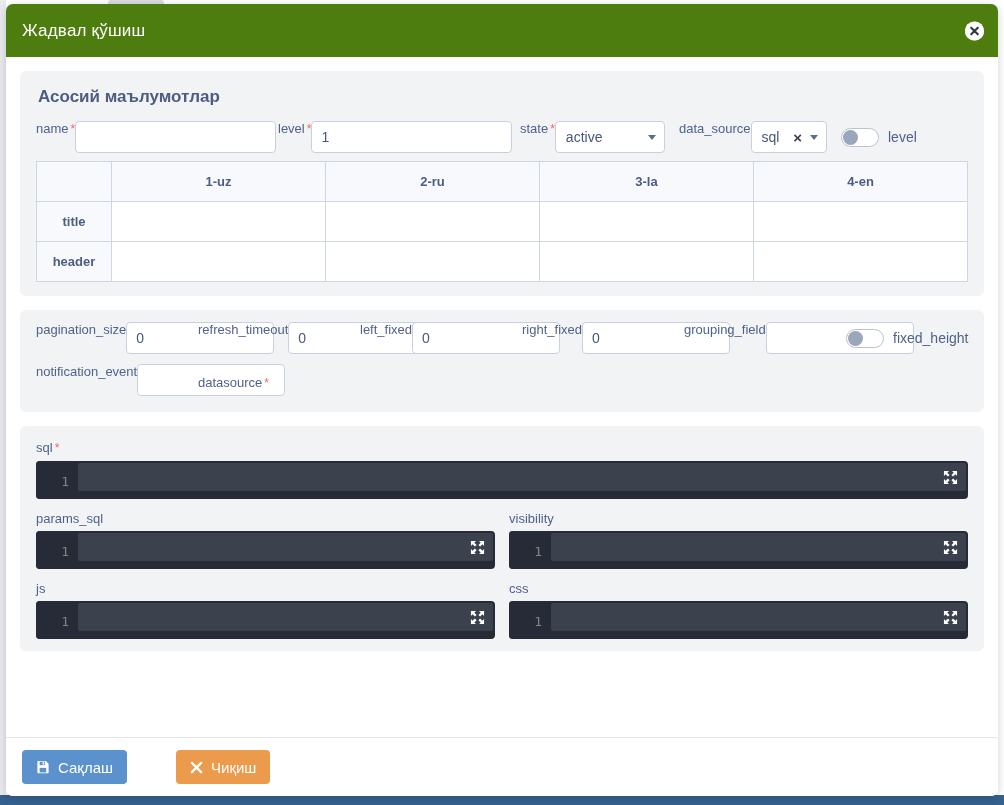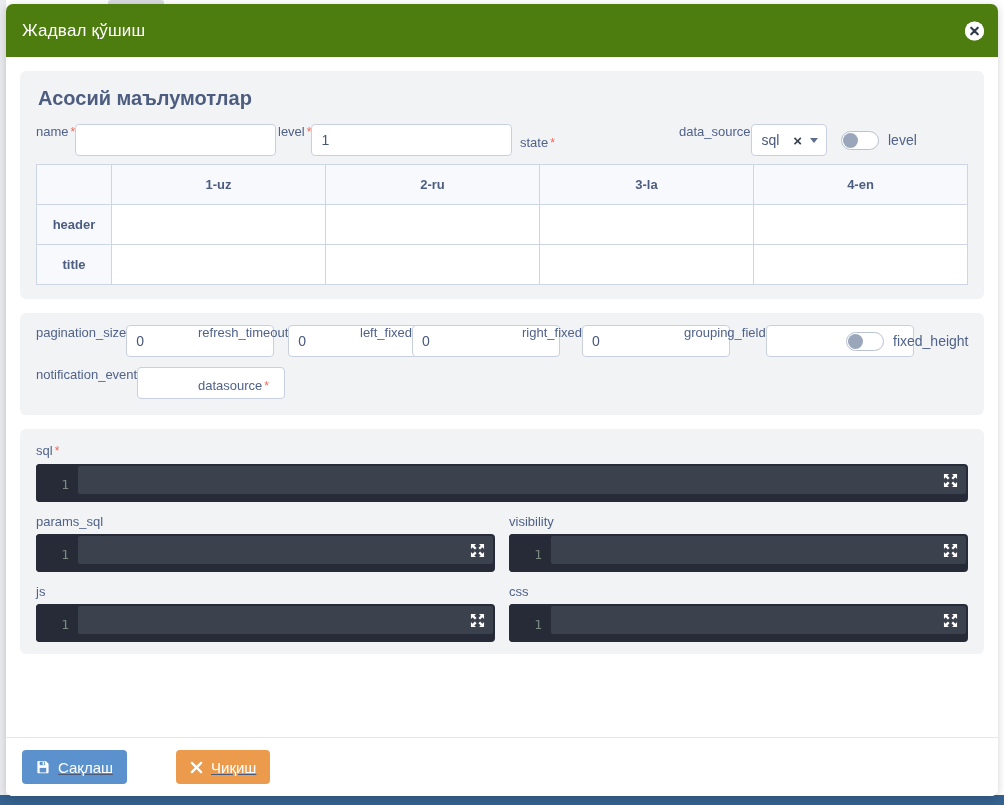--- a/index.html
+++ b/index.html
@@ -102,21 +102,21 @@
   }
 
   
   .panel {
     background: #f2f3f5;
     border-radius: 6px;
     padding: 12px 16px 14px 16px;
     margin-bottom: 14px;
   }
   .panel-title {
-    font-size: 20px;
+    font-size: 17px;
     font-weight: bold;
     color: #4d5d80;
     margin: 4px 0 14px 2px;
   }
 
   
   .form-row {
     display: flex;
     align-items: flex-end;
     gap: 14px;
@@ -282,21 +282,20 @@
   .editor-col { flex: 1; min-width: 0; }
   .editor-block { margin-bottom: 12px; }
 
   
   .modal-footer {
     border-top: 1px solid #e3e6eb;
     padding: 12px 16px;
     display: flex;
     gap: 10px;
     background: #ffffff;
-    text-decoration: underline;
   }
   .btn {
     border: none;
     border-radius: 4px;
     height: 34px;
     padding: 0 14px;
     font-size: 15px;
     font-family: "Liberation Sans", sans-serif;
     color: #ffffff;
     display: inline-flex;
@@ -339,20 +338,24 @@
           <input class="txt" type="text" style="width: 228px;" value="">
         </div>
 
         <div class="field" style="width:228px">
           <span class="field-label"><span>level</span><span class="req">*</span></span>
           <input class="txt" type="text" style="width: 228px;" value="1">
         </div>
 
         <div class="field" style="width:145px">
           <span class="field-label"><span>state</span><span class="req">*</span></span>
+          <div class="select" style="width:145px">
+            <span class="val">active</span>
+            <span class="caret"></span>
+          </div>
         </div>
 
         <div class="field" style="width:148px">
           <span class="field-label">data_source</span>
           <div class="select" style="width:148px">
             <span class="val">sql</span>
             <span class="clear-x">×</span>
             <span class="caret"></span>
           </div>
         </div>
@@ -370,28 +373,28 @@
           <tr>
             <th class="corner"></th>
             <th>1-uz</th>
             <th>2-ru</th>
             <th>3-la</th>
             <th>4-en</th>
           </tr>
         </thead>
         <tbody>
           <tr>
-            <th>header</th>
+            <th>title</th>
             <td></td>
             <td></td>
             <td></td>
             <td></td>
           </tr>
           <tr>
-            <th>title</th>
+            <th>header</th>
             <td></td>
             <td></td>
             <td></td>
             <td></td>
           </tr>
         </tbody>
       </table>
     </div>
 
     <div class="panel">

